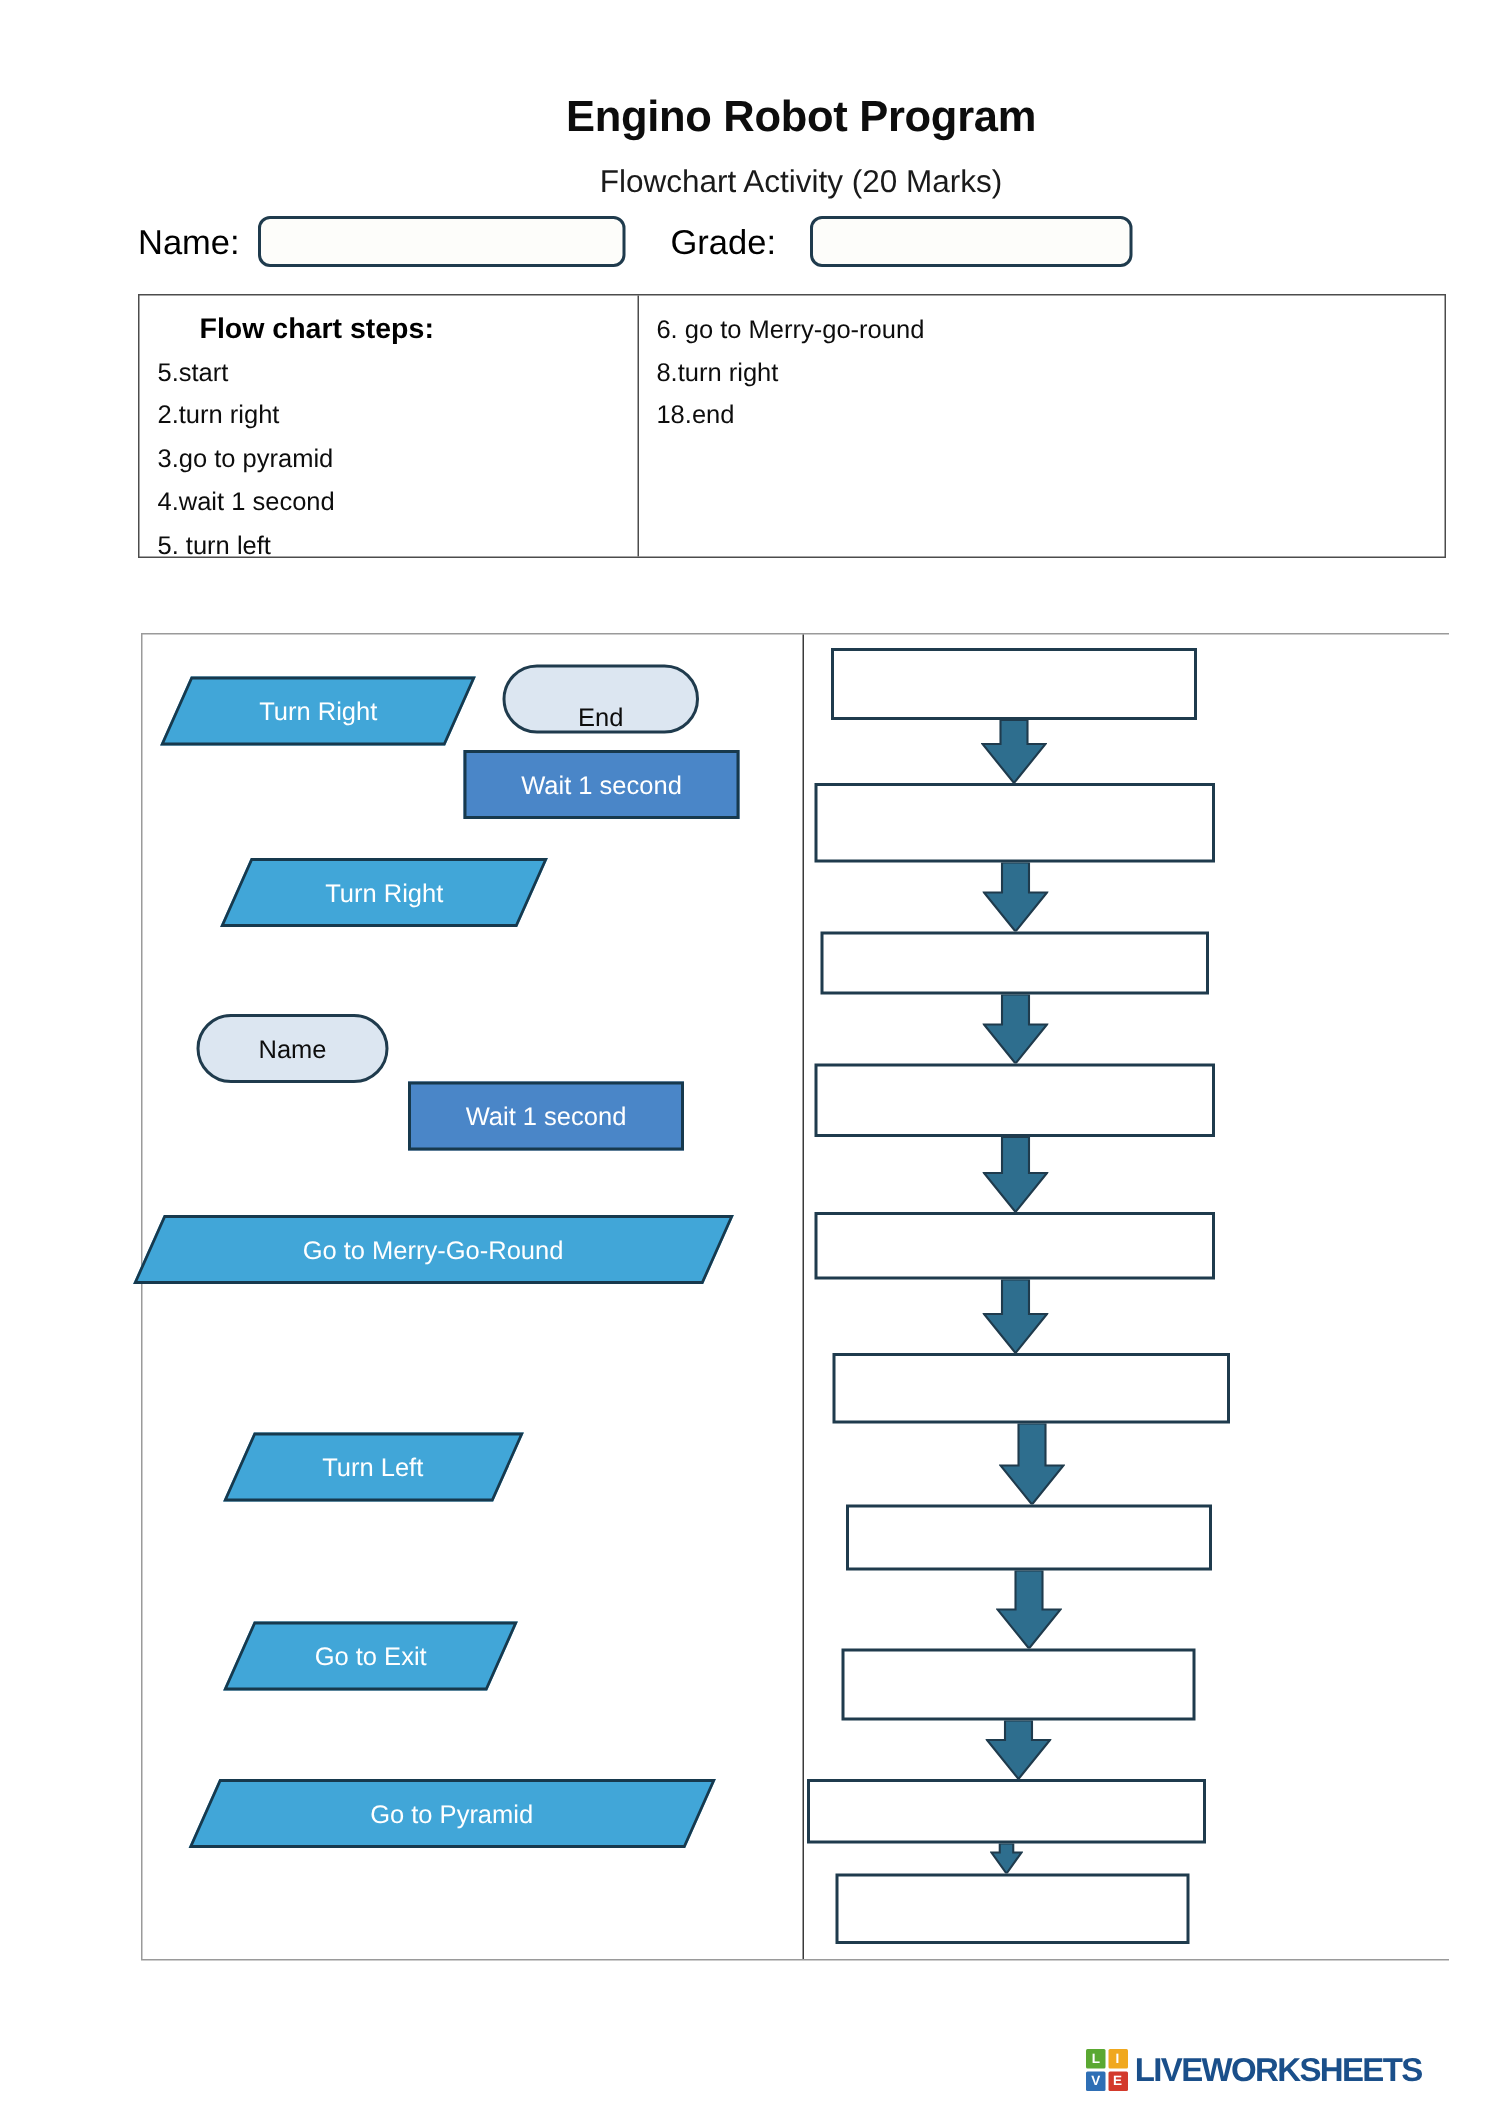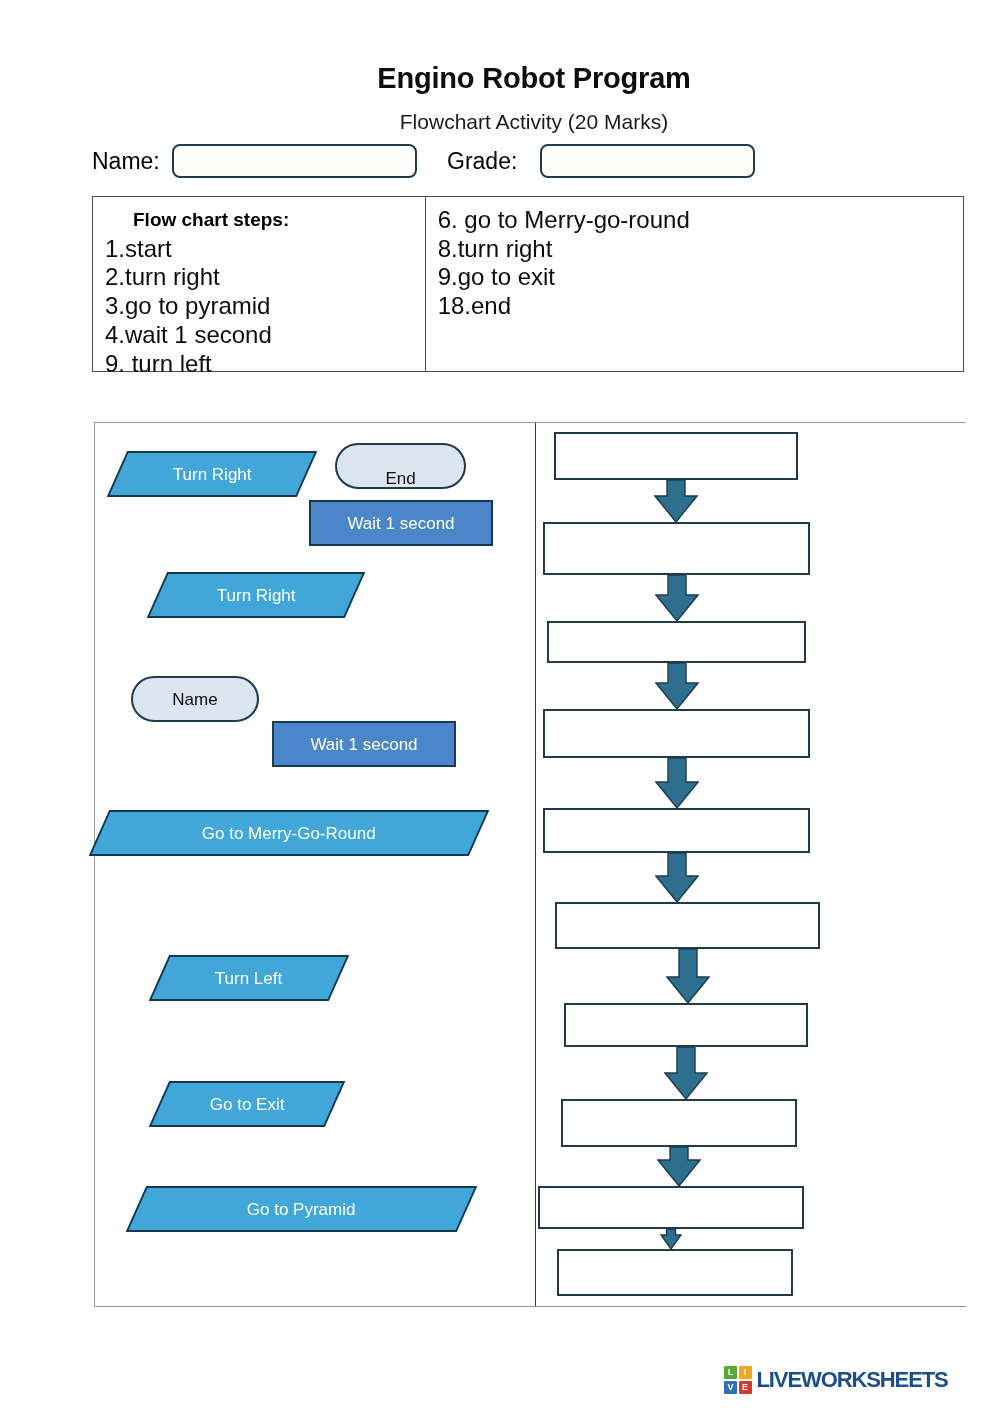--- a/index.html
+++ b/index.html
@@ -90,21 +90,21 @@
   .steps-col.left  { width: 333px; border-right: 1px solid #4c4c4c; }
   .steps-col.right { width: 538px; }
   .steps-head {
     font-size: 19px;
     font-weight: bold;
     line-height: 28.7px;
     color: #000;
     margin-left: 28px;
   }
   .steps-item {
-    font-size: 24px;
+    font-size: 17px;
     line-height: 28.7px;
     color: #0d0d0d;
     white-space: pre;
   }
 
   
   #panel {
     position: absolute;
     left: 60px; top: 422px;
     width: 873px;
@@ -178,30 +178,29 @@
   <div id="namegrade">
     <span class="ng-label" id="lbl-name">Name:</span>
     <input class="ng-input" id="in-name" type="text" value="" style="">
     <span class="ng-label" id="lbl-grade">Grade:</span>
     <input class="ng-input" id="in-grade" type="text" value="" style="">
   </div>
 
   <div id="steps-table">
     <div class="steps-col left">
       <div class="steps-head">Flow chart steps:</div>
-      <div class="steps-item">1.start</div>
+      <div class="steps-item">5.start</div>
       <div class="steps-item">2.turn right</div>
       <div class="steps-item">3.go to pyramid</div>
       <div class="steps-item">4.wait 1 second</div>
-      <div class="steps-item">9. turn left</div>
+      <div class="steps-item">5. turn left</div>
     </div>
     <div class="steps-col right">
       <div class="steps-item">6. go to Merry-go-round</div>
       <div class="steps-item">8.turn right</div>
-      <div class="steps-item">9.go to exit</div>
       <div class="steps-item">18.end</div>
     </div>
   </div>
 
   <div id="panel">
     <div id="panel-divider"></div>
 
     <div id="shape-bank">
         <div class="shape para" style="left: 22px; top: 28px; width: 190px; height: 46px;">
           <span>Turn Right</span>

